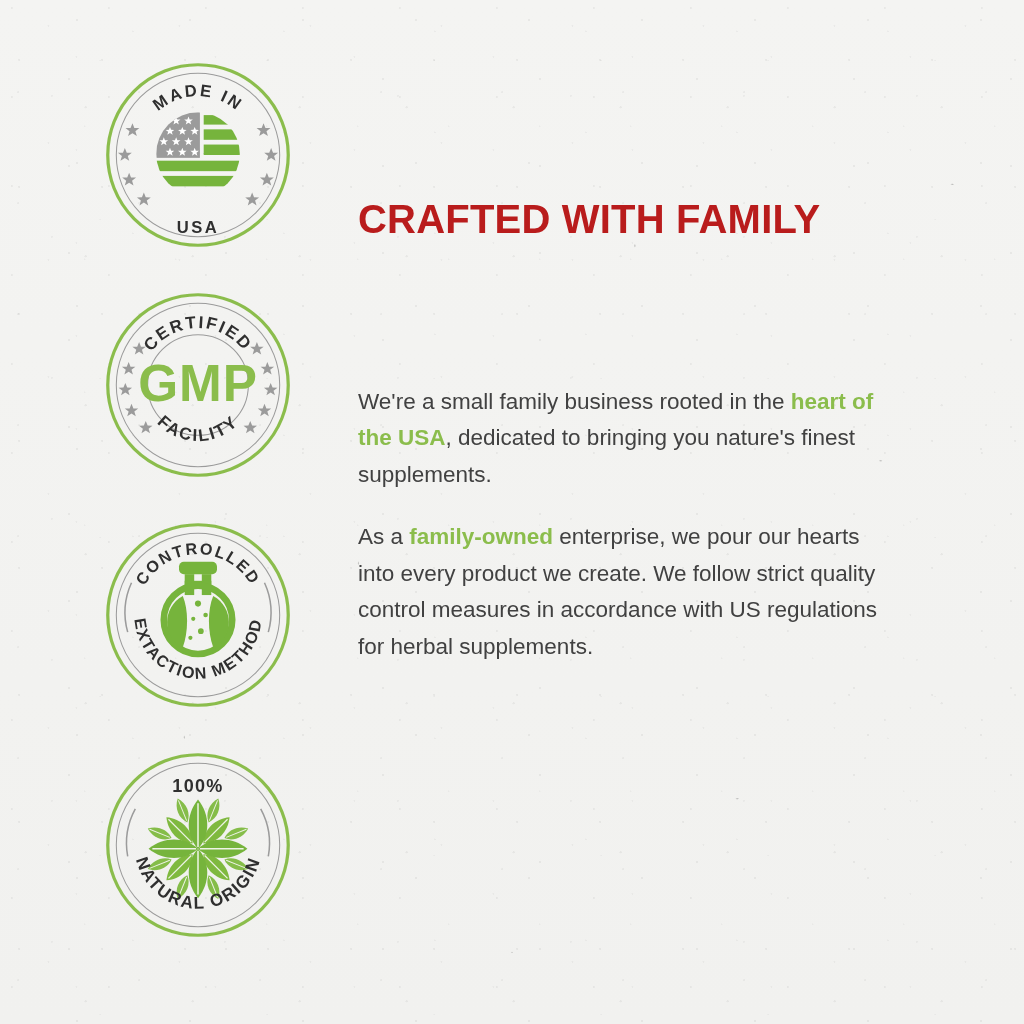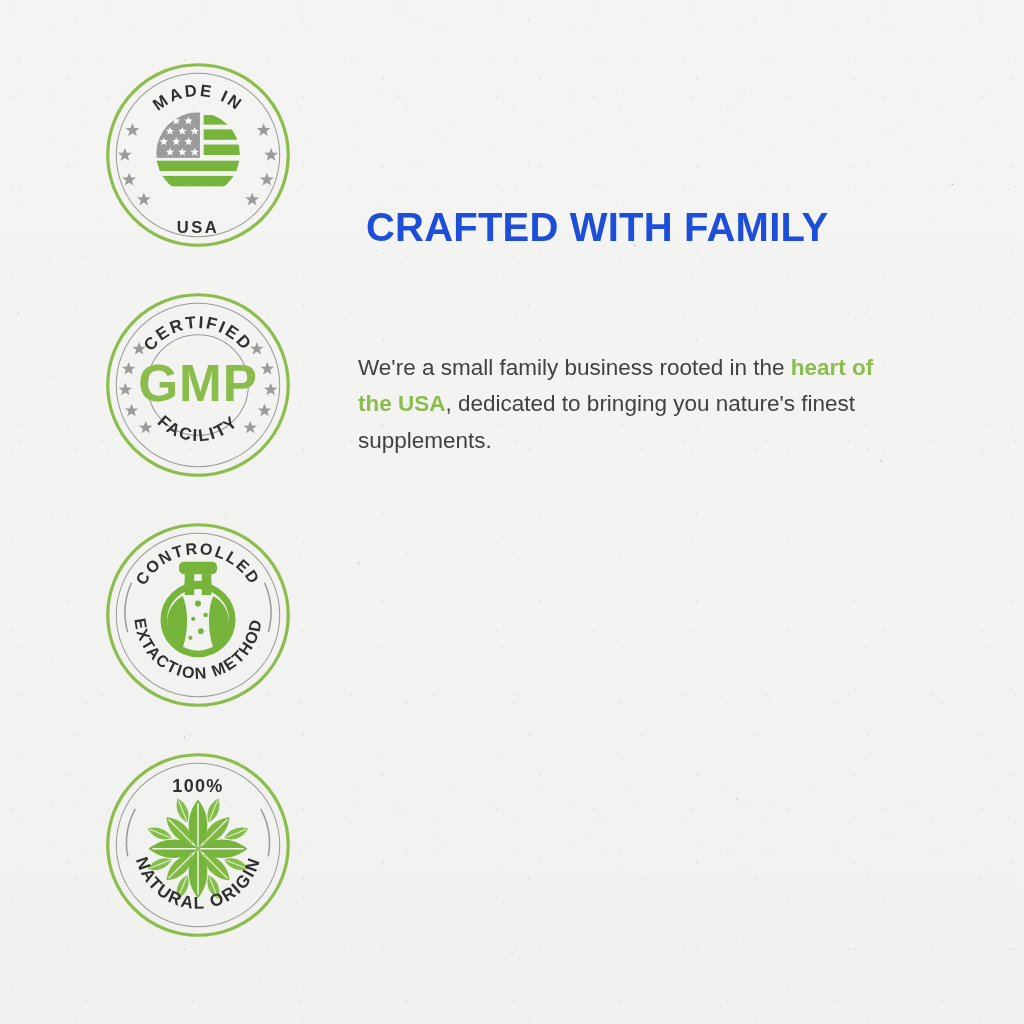--- a/index.html
+++ b/index.html
@@ -52,30 +52,30 @@
   #badge-column{
     position:absolute;left:90px;top:60px;width:215px;
     display:flex;flex-direction:column;align-items:center;gap:40px;
   }
   .badge{width:190px;height:190px;display:block;}
 
   #content-column{
     position:absolute;left:358px;top:196px;width:560px;
   }
   #headline{
-    margin:8px;
-    color:#1d4ed8;
+    margin:0;
+    color:#b91c1c;
     font-size:40px;
     line-height:1.15;
     font-weight:bold;
     letter-spacing:.2px;
     font-family:"Liberation Sans", sans-serif;
     text-transform:uppercase;
   }
-  #body-copy{}
+  #body-copy{margin-top:50px;}
   .para{
     margin:0 0 26px 0;
     color:#414141;
     font-size:22.5px;
     line-height:1.62;
     font-family:"Liberation Sans", sans-serif;
     font-weight:300;
     max-width:520px;
   }
   .para:last-child{margin-bottom:0;}
@@ -367,16 +367,17 @@
   <div id="content-column">
 
     <h1 id="headline">
       <span>CRAFTED WITH FAMILY</span><br>
       <br>
       <br>
     </h1>
 
     <div id="body-copy">
       <p class="para"><span>We're a small family business rooted in the </span><span class="hl">heart of the USA</span><span>, dedicated to bringing you nature's finest supplements.</span></p>
+      <p class="para"><span>As a </span><span class="hl">family-owned</span><span> enterprise, we pour our hearts into every product we create. We follow strict quality control measures in accordance with US regulations for herbal supplements.</span></p>
     </div>
 
   </div>
 </div>
 
 </body></html>

